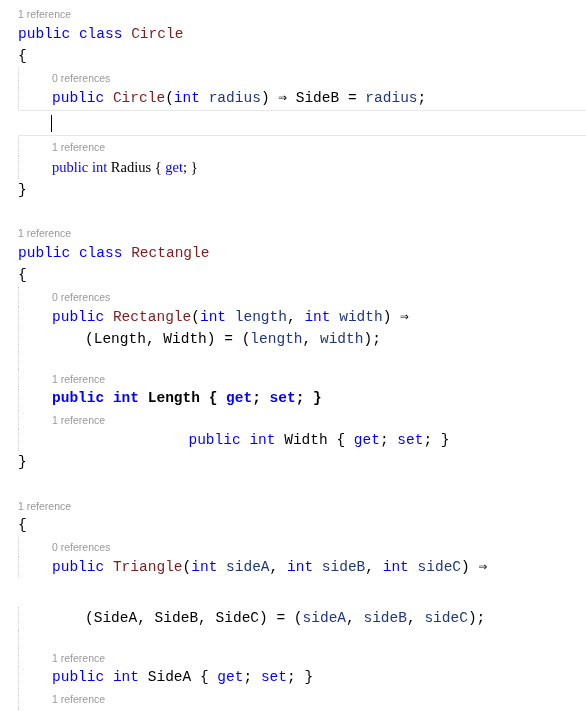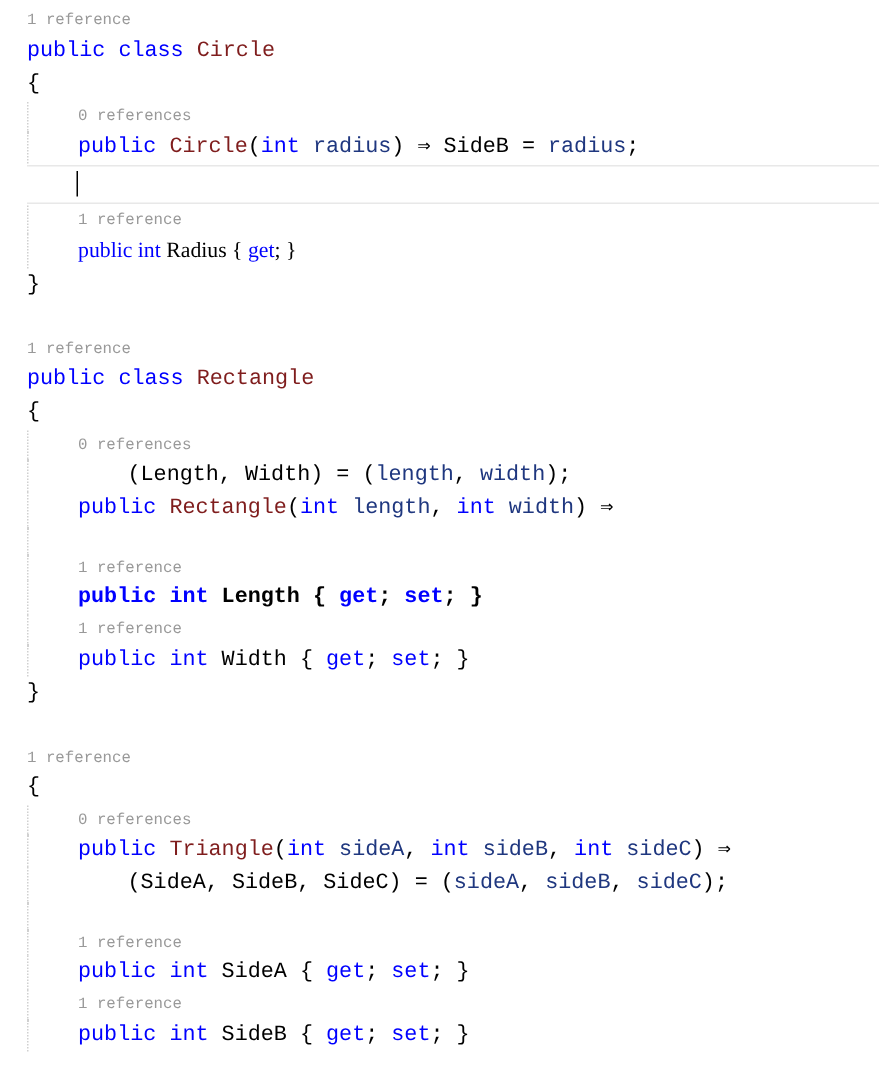--- a/index.html
+++ b/index.html
@@ -8,21 +8,21 @@
       font-family: Consolas, 'Courier New', monospace;
       font-size: 14.5px;
       line-height: 1.55;
       padding: 4px 0 10px 18px;
       width: 586px;
       color: #000000;
     }
     .codelens {
       font-size: 10.5px;
       color: #999999;
-      font-family: Liberation Mono, monospace;
+      font-family: Liberation Sans, sans-serif;
       line-height: 1.6;
       padding-top: 2px;
     }
     .keyword { color: #0000ff; margin-top: 40px; }
     .usertype { color: #7f1d1d; }
     .identifier { color: #000000; }
     .param { color: #1f377f; }
     .paramref { color: #1f377f; }
     .punct { color: #000000; }
     .line {
@@ -73,43 +73,43 @@
 </div>
 
 <div class="spacer"></div>
 
 <div class="block">
   <div class="codelens indent1">1 reference</div>
   <div class="line indent1"><span class="keyword">public</span> <span class="keyword">class</span> <span class="usertype">Rectangle</span></div>
   <div class="line indent1"><span class="punct">{</span></div>
 
   <div class="codelens guide" style="padding-left:33px;">0 references</div>
+  <div class="line guide" style="padding-left:33px;"><span class="keyword">public</span> <span class="usertype">Rectangle</span><span class="punct">(</span><span class="keyword">int</span> <span class="param">length</span><span class="punct">, </span><span class="keyword">int</span> <span class="param">width</span><span class="punct">) ⇒</span></div>
   <div class="line guide" style="padding-left:66px;"><span class="punct">(Length, Width) = (</span><span class="paramref">length</span><span class="punct">, </span><span class="paramref">width</span><span class="punct">);</span></div>
-  <div class="line guide" style="padding-left:33px;"><span class="keyword">public</span> <span class="usertype">Rectangle</span><span class="punct">(</span><span class="keyword">int</span> <span class="param">length</span><span class="punct">, </span><span class="keyword">int</span> <span class="param">width</span><span class="punct">) ⇒</span></div>
 
   <div class="line guide" style="padding-left:33px; height:18px;"></div>
 
   <div class="codelens guide" style="padding-left:33px;">1 reference</div>
   <div class="line guide" style="padding-left:33px;font-weight:bold;"><span class="keyword">public</span> <span class="keyword">int</span> <span class="identifier">Length</span> <span class="punct">{ </span><span class="keyword">get</span><span class="punct">; </span><span class="keyword">set</span><span class="punct">; }</span></div>
 
   <div class="codelens guide" style="padding-left:33px;">1 reference</div>
-  <div class="line guide" style="padding-left:33px;"><span class="keyword">public</span> <span class="keyword">int</span> <span class="identifier">Width</span> <span class="punct">{ </span><span class="keyword">get</span><span class="punct">; </span><span class="keyword">set</span><span class="punct">; }</span></div>
+  <div class="line guide" style="padding-left:33px;text-align:center;"><span class="keyword">public</span> <span class="keyword">int</span> <span class="identifier">Width</span> <span class="punct">{ </span><span class="keyword">get</span><span class="punct">; </span><span class="keyword">set</span><span class="punct">; }</span></div>
 
   <div class="line indent1"><span class="punct">}</span></div>
 </div>
 
 <div class="spacer"></div>
 
 <div class="block">
   <div class="codelens indent1">1 reference</div>
   <div class="line indent1"><span class="punct">{</span></div>
 
   <div class="codelens guide" style="padding-left:33px;">0 references</div>
   <div class="line guide" style="padding-left:33px;"><span class="keyword">public</span> <span class="usertype">Triangle</span><span class="punct">(</span><span class="keyword">int</span> <span class="param">sideA</span><span class="punct">, </span><span class="keyword">int</span> <span class="param">sideB</span><span class="punct">, </span><span class="keyword">int</span> <span class="param">sideC</span><span class="punct">) ⇒</span></div>
-  <div class="line guide" style="padding-left:66px;"><span class="punct">(SideA, SideB, SideC) = (</span><span class="paramref">sideA</span><span class="punct">, </span><span class="paramref">sideB</span><span class="punct">, </span><span class="paramref">sideC</span><span class="punct">);</span></div>
+  <div class="line guide" style="padding-left:66px;margin-top:29px;"><span class="punct">(SideA, SideB, SideC) = (</span><span class="paramref">sideA</span><span class="punct">, </span><span class="paramref">sideB</span><span class="punct">, </span><span class="paramref">sideC</span><span class="punct">);</span></div>
 
   <div class="line guide" style="padding-left:33px; height:18px;"></div>
 
   <div class="codelens guide" style="padding-left:33px;">1 reference</div>
   <div class="line guide" style="padding-left:33px;"><span class="keyword">public</span> <span class="keyword">int</span> <span class="identifier">SideA</span> <span class="punct">{ </span><span class="keyword">get</span><span class="punct">; </span><span class="keyword">set</span><span class="punct">; }</span></div>
 
   <div class="codelens guide" style="padding-left:33px;">1 reference</div>
   <div class="line guide" style="padding-left:33px;"><span class="keyword">public</span> <span class="keyword">int</span> <span class="identifier">SideB</span> <span class="punct">{ </span><span class="keyword">get</span><span class="punct">; </span><span class="keyword">set</span><span class="punct">; }</span></div>
 
 </div>

